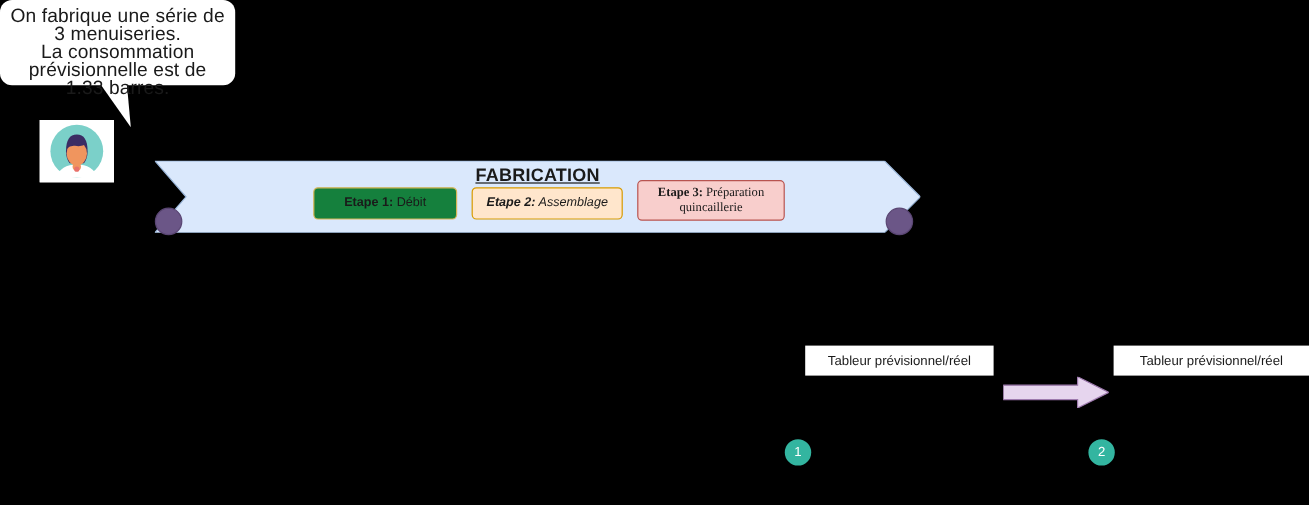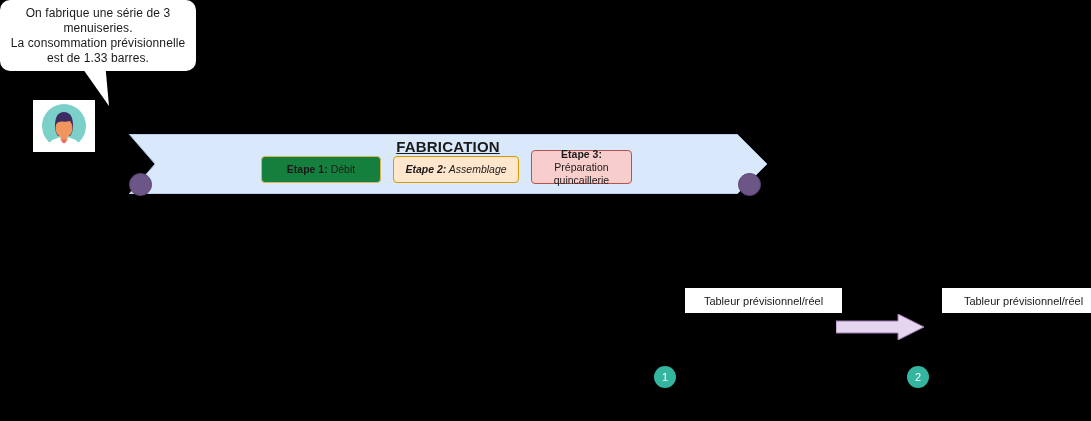--- a/index.html
+++ b/index.html
@@ -29,21 +29,21 @@
     top: 0px;
     width: 196px;
     height: 71px;
     background: #ffffff;
     border-radius: 10px;
     box-sizing: border-box;
     padding: 6px 8px 0 8px;
     z-index: 6;
   }
   .speech-bubble .bubble-text {
-    font-size: 12px;
+    font-size: 16px;
     line-height: 15px;
     color: #1a1a1a;
     text-align: center;
     white-space: pre-line;
     letter-spacing: 0.1px;
   }
   .bubble-tail {
     position: absolute;
     left: 78px;
     top: 62px;
@@ -111,22 +111,22 @@
 
   #step-1 {
     left: 261px; top: 156px; width: 120px; height: 27px;
     background: #15803d; border-color: #d6b656;
   }
   #step-2 {
     left: 393px; top: 156px; width: 126px; height: 27px;
     background: #ffe6cc; border-color: #d79b00; font-style: italic;
   }
   #step-3 {
-    left: 531px; top: 150px; width: 101px; height: 34px;
-    background: #f8cecc; border-color: #b85450;
+    left: 531px; top: 150px; width: 123px; height: 34px;
+    background: #f8cecc; border-color: #b85450; font-family: Liberation Serif, serif;
   }
 
   
   .end-dot {
     position: absolute;
     width: 23px;
     height: 23px;
     border-radius: 50%;
     background: #6b5687;
     border: 1px solid #5a4673;
@@ -140,21 +140,20 @@
   .tableur-box {
     position: absolute;
     background: #ffffff;
     display: flex;
     align-items: center;
     justify-content: center;
     font-size: 11px;
     color: #1a1a1a;
     box-sizing: border-box;
     z-index: 3;
-    margin-left: 14px;
   }
   #tableur-box-1 { left: 671px;  top: 288px; width: 157px; height: 25px; }
   #tableur-box-2 { left: 928px;  top: 288px; width: 163px; height: 25px; }
 
   
   .flow-arrow {
     position: absolute;
     left: 836px;
     top: 314px;
     width: 88px;

